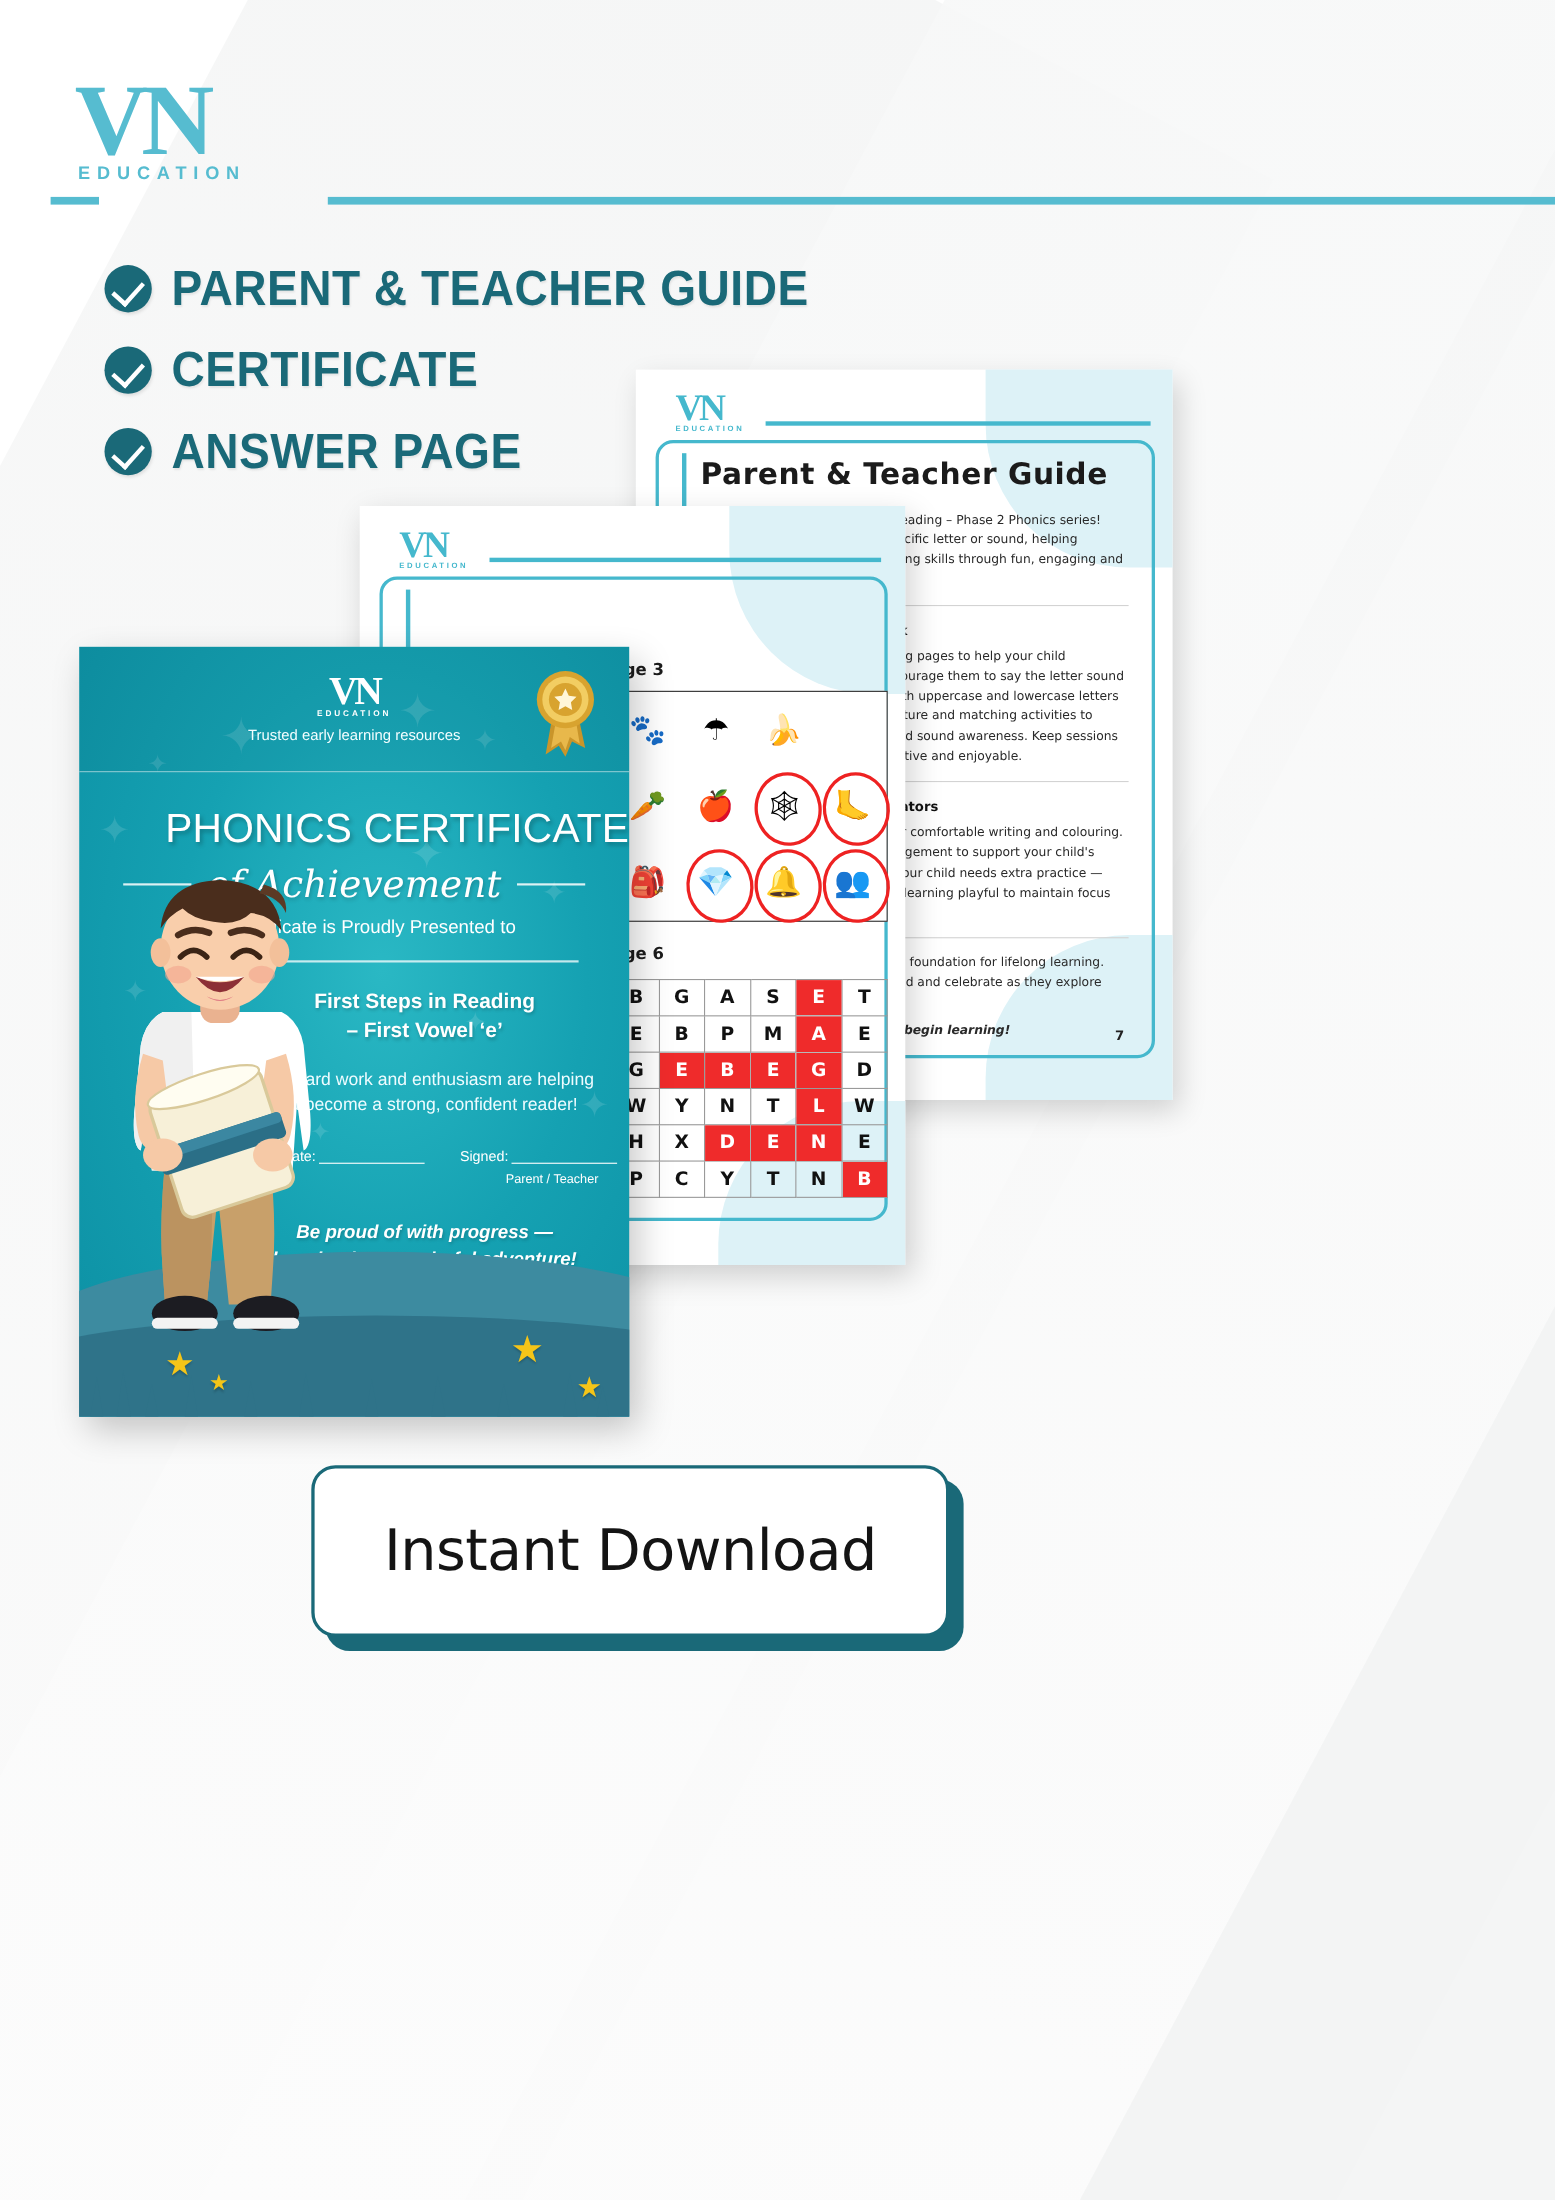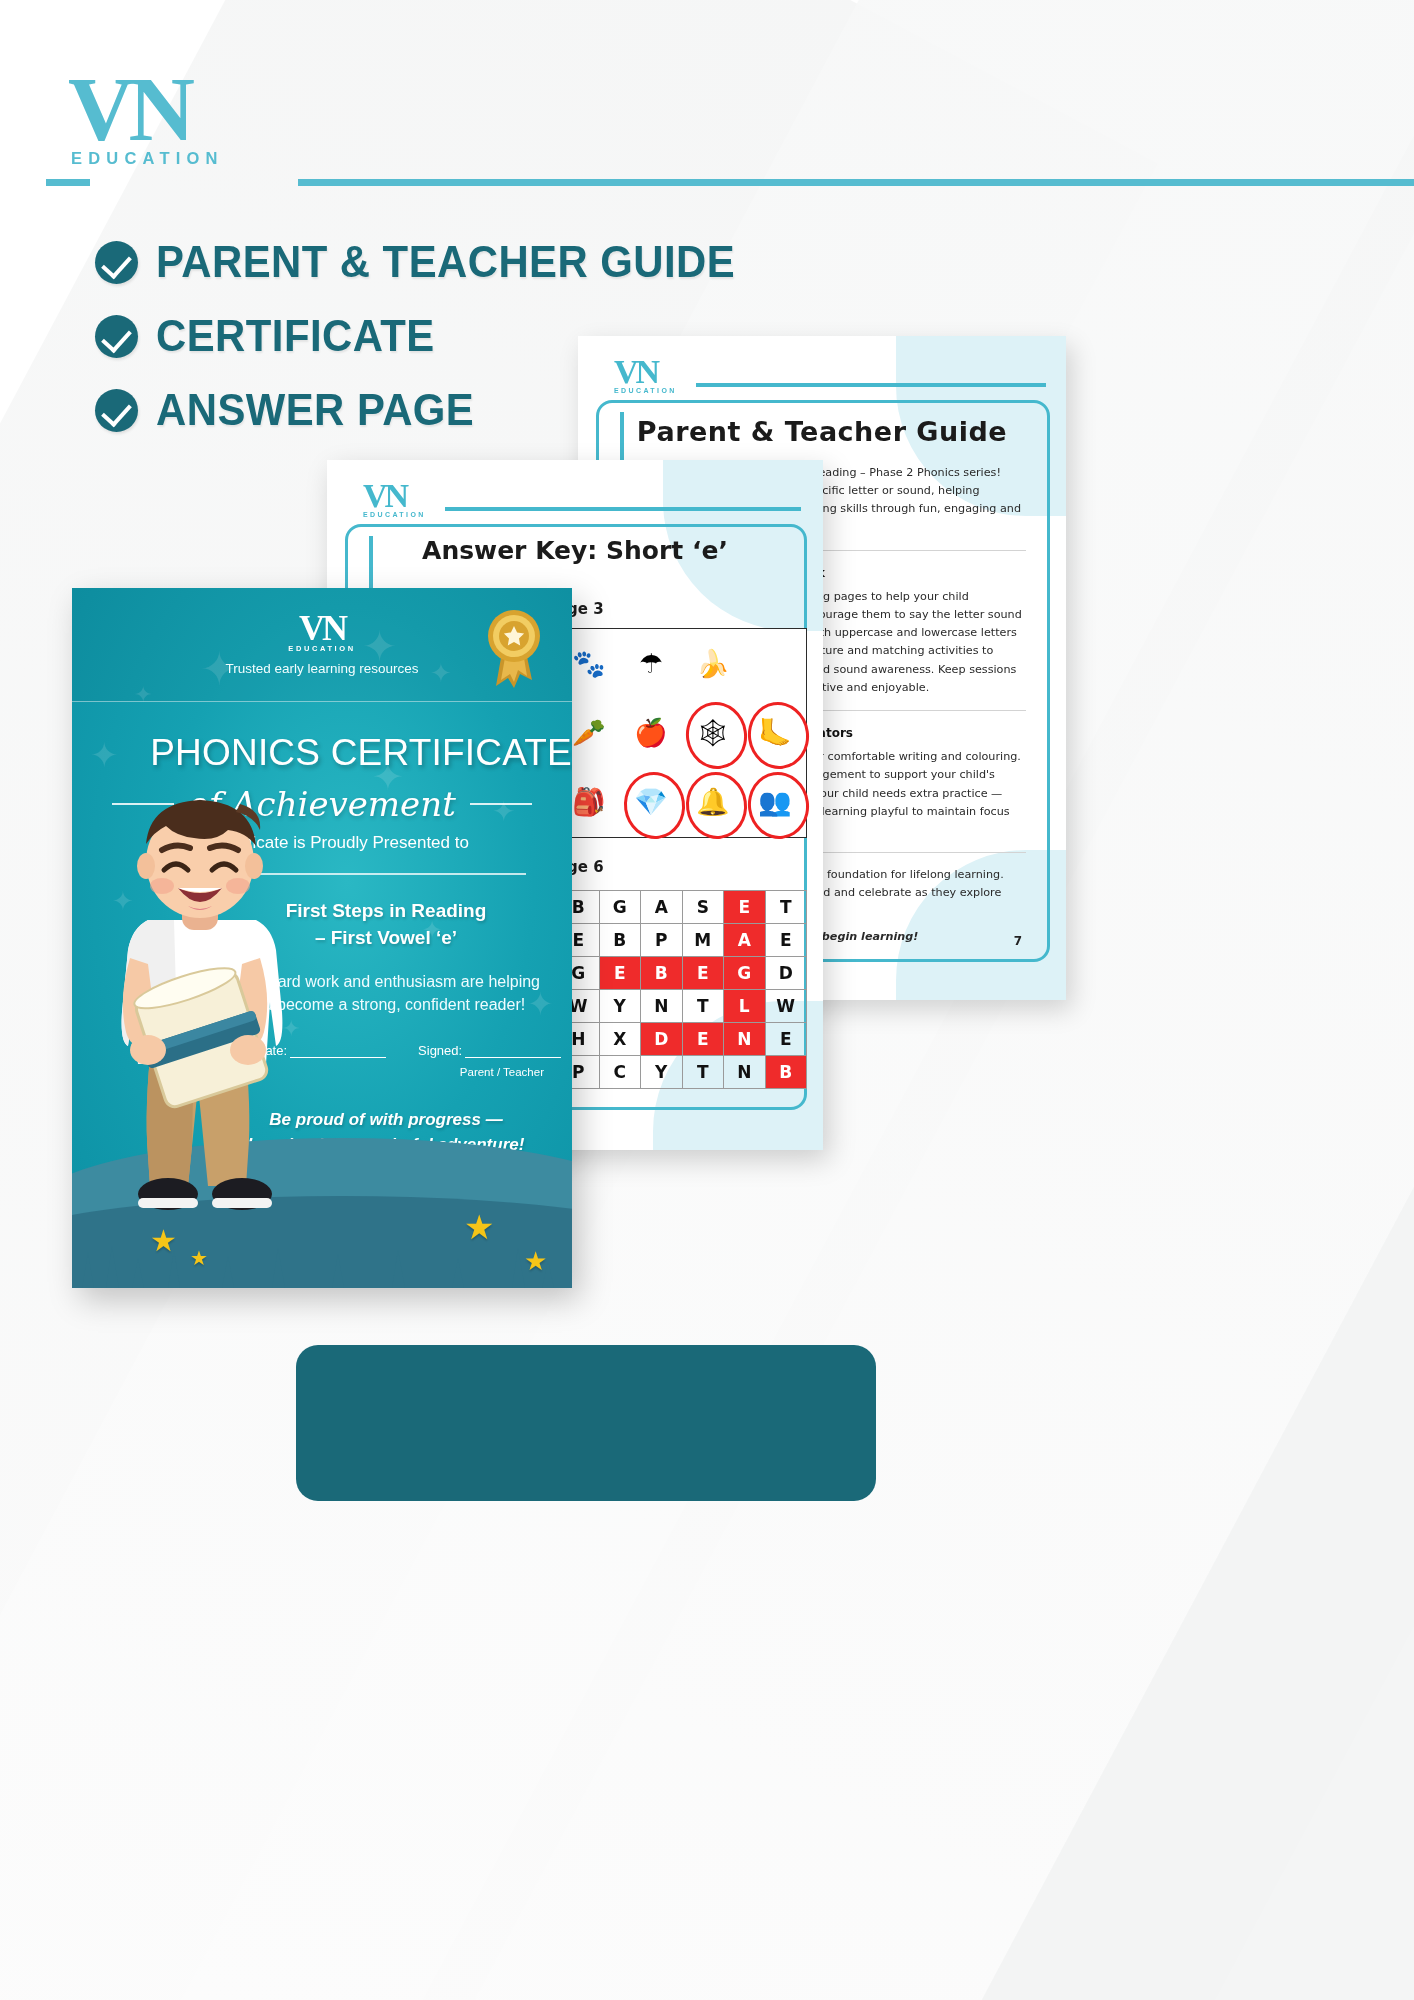--- a/index.html
+++ b/index.html
@@ -335,21 +335,20 @@
   <div class="answer-page">
     <div class="ap-blob"></div>
     <div class="ap-blob2"></div>
     <div class="ap-border"></div>
     <div class="ap-logo">
       <div class="v">VN</div>
       <div class="s">EDUCATION</div>
     </div>
     <div class="ap-rule"></div>
     <div class="ap-vbar"></div>
-    <div class="ap-title">Answer Key: Short ‘e’</div>
 
     <div class="ap-label" style="top:140px">Page 3</div>
     <div class="ap-pic-box">
       <div class="ap-cell">🐾</div>
       <div class="ap-cell">☂</div>
       <div class="ap-cell">🍌</div>
       <div class="ap-cell"></div>
       <div class="ap-cell">🥕</div>
       <div class="ap-cell">🍎</div>
       <div class="ap-cell circled">🕸</div>
@@ -554,14 +553,15 @@
       <ellipse cx="72" cy="98" rx="12" ry="8" fill="#f2a58e" opacity=".6"></ellipse>
       <ellipse cx="148" cy="98" rx="12" ry="8" fill="#f2a58e" opacity=".6"></ellipse>
 
       <path d="M88 100 q22 28 44 0 q-22 10 -44 0 z" fill="#8c2f36"></path>
       <path d="M88 100 q22 8 44 0 z" fill="#ffffff"></path>
       <path d="M98 118 q12 8 24 0 q-12 6 -24 0 z" fill="#e07c84"></path>
     </svg>
   </div>
 
   <div class="dl-shadow"></div>
+  <div class="dl-btn">Instant Download</div>
 
 </div>
 
 </body></html>

